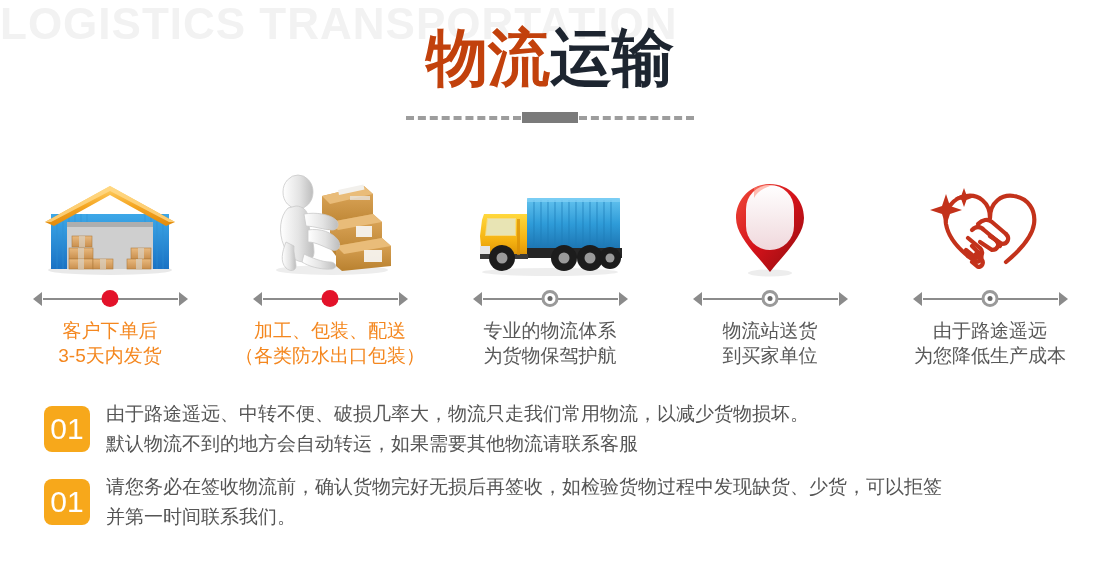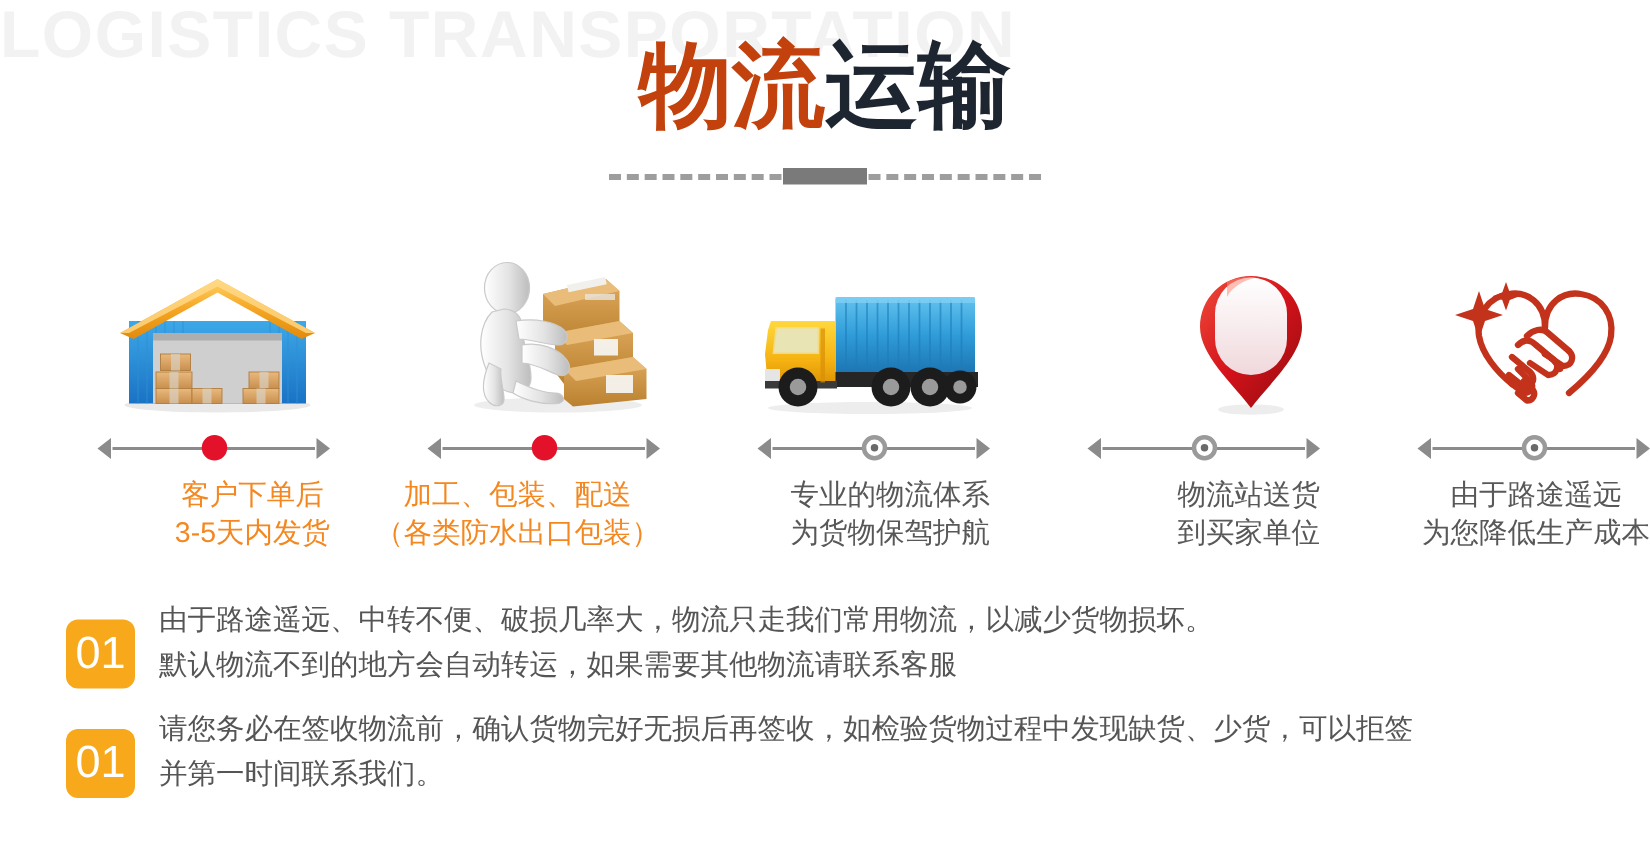--- a/index.html
+++ b/index.html
@@ -76,21 +76,21 @@
     top: 170px;
     left: 0;
     width: 1100px;
     height: 215px;
     display: flex;
   }
   .feature {
     flex: 1 1 0;
     display: flex;
     flex-direction: column;
-    align-items: flex-end;
+    align-items: center;
   }
   .feat-icon {
     height: 108px;
     display: flex;
     align-items: flex-end;
     justify-content: center;
   }
 
   .connector {
     width: 155px;
@@ -152,21 +152,21 @@
 
   
   .notes {
     position: absolute;
     top: 398px;
     left: 44px;
     width: 1020px;
   }
   .note {
     display: flex;
-    align-items: flex-end;
+    align-items: center;
     margin-bottom: 12px;
   }
   .note-badge {
     flex: 0 0 auto;
     width: 46px;
     height: 46px;
     border-radius: 8px;
     background: #f7a81b;
     color: #ffffff;
     font-size: 30px;

